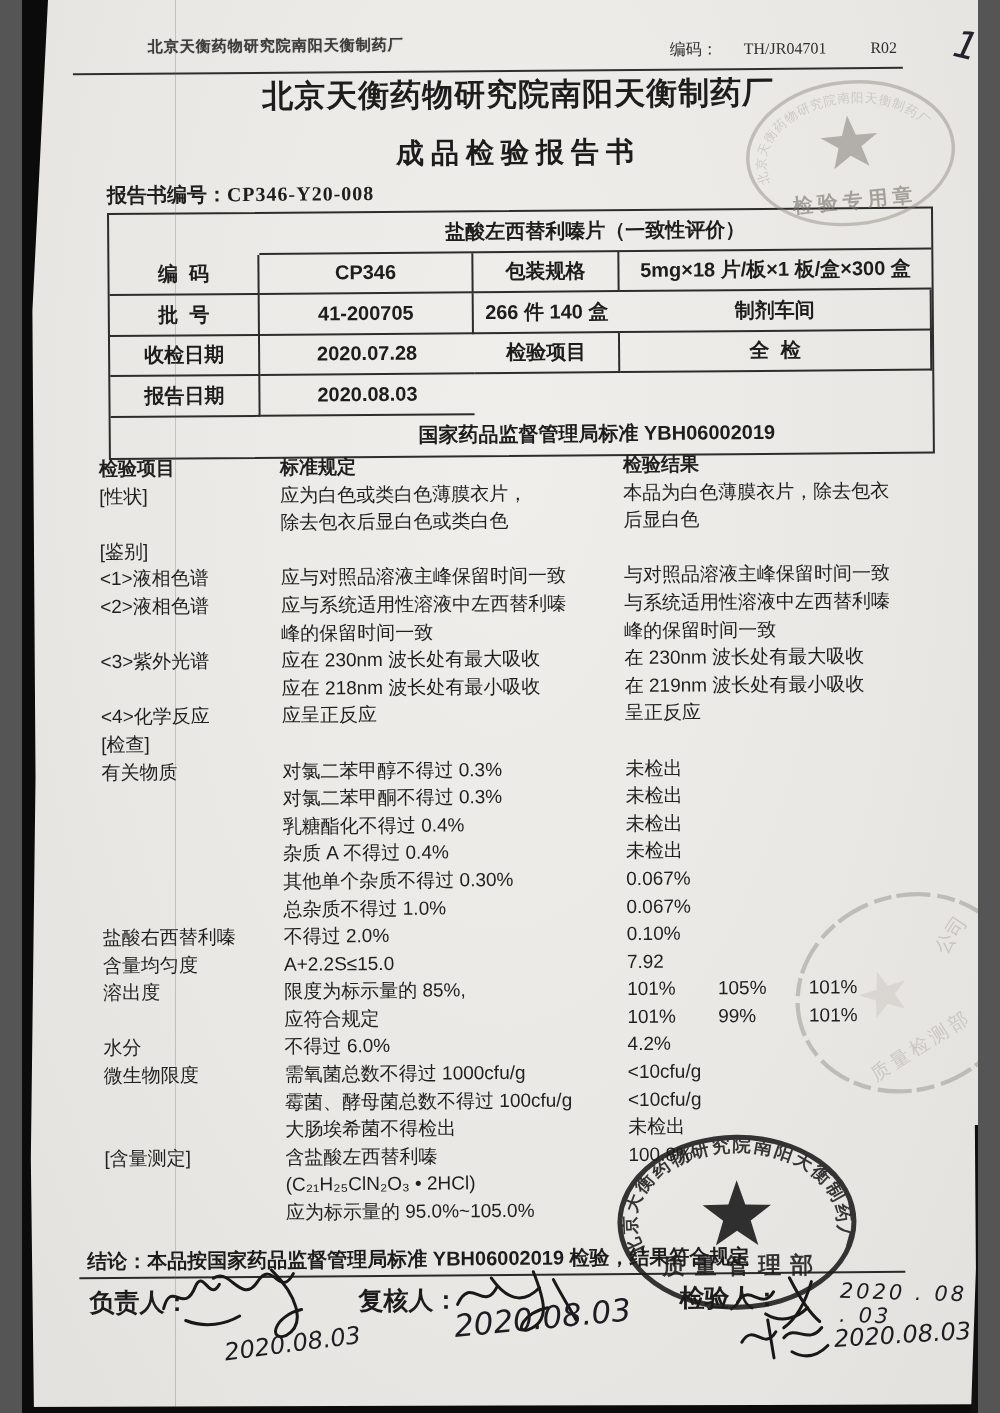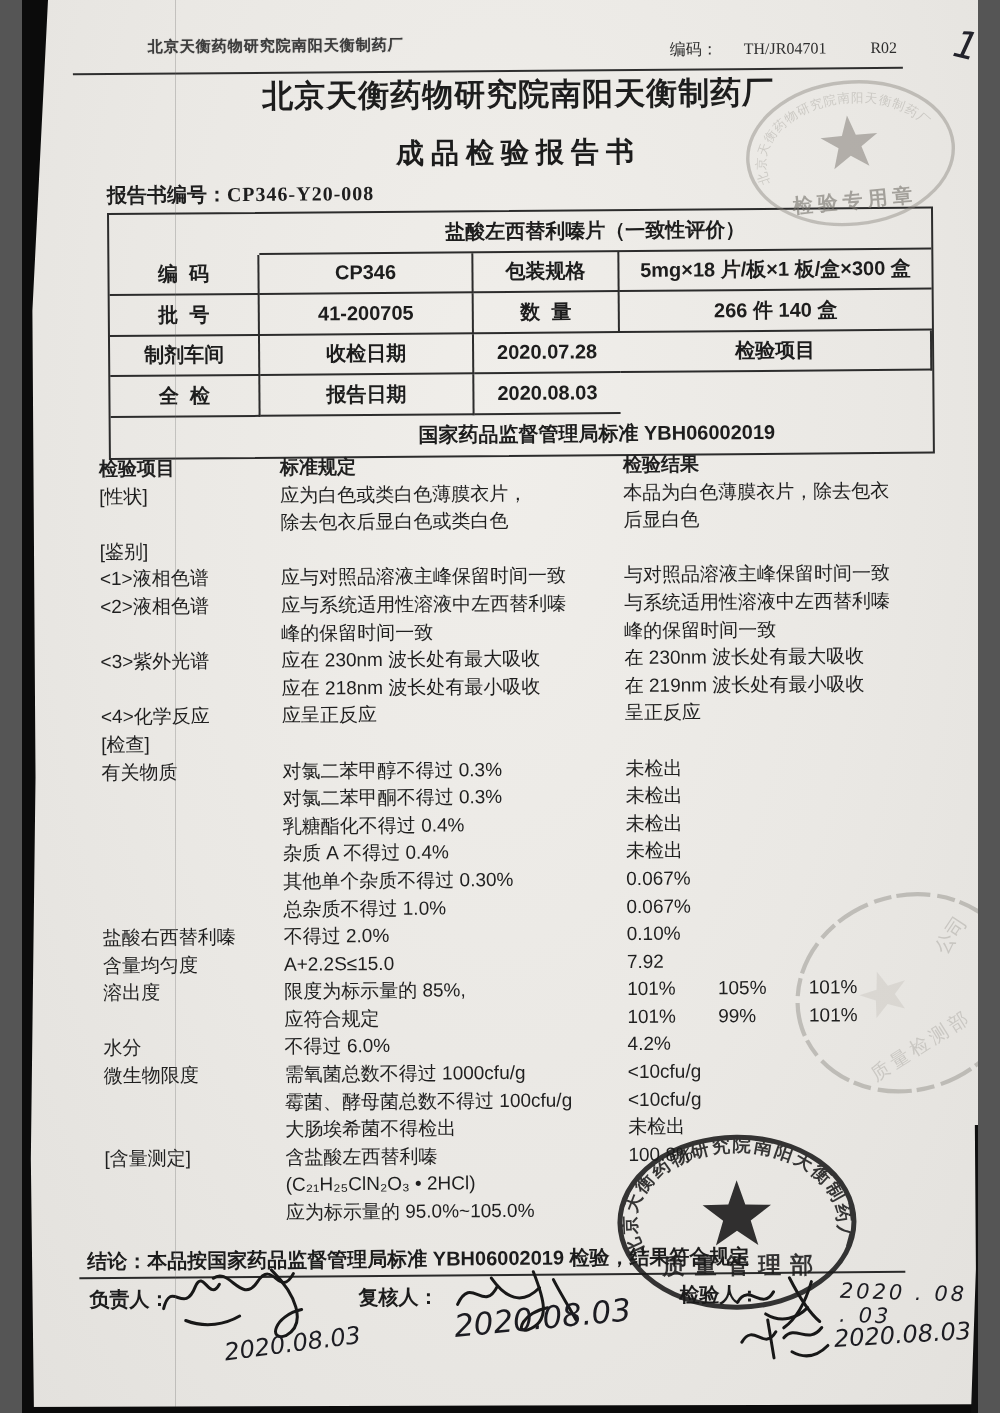--- a/index.html
+++ b/index.html
@@ -53,21 +53,21 @@
   .inspection{position:absolute;left:78px;top:452px;width:858px;
     font-family:"Liberation Sans",sans-serif;font-size:19px;font-weight:500;color:#1f1f1f;}
   .insp-row{display:grid;grid-template-columns:181px 343px 1fr;}
   .insp-row .cell{white-space:pre;}
   .insp-row .line{line-height:27.6px;height:27.6px;}
   .insp-head .line{font-weight:700;}
 
   .conclusion{position:absolute;left:60px;top:1245px;width:880px;font-size:20px;font-weight:600;
     font-family:"Liberation Sans",sans-serif;color:#1c1c1c;white-space:pre;}
   .conclusion-rule{position:absolute;left:52px;top:1274px;width:826px;height:2px;background:#2a2a2a;}
-  .sig-label{position:absolute;top:1283px;font-size:20px;font-weight:600;
+  .sig-label{position:absolute;top:1283px;font-size:25px;font-weight:600;
     font-family:"Liberation Sans",sans-serif;color:#1c1c1c;}
   .sig-resp{left:62px;} .sig-rev{left:331px;} .sig-insp{left:652px;}
 
   .hand{position:absolute;font-family:"DejaVu Sans",sans-serif;font-style:italic;color:#1c1c22;}
   .hd1{left:196px;top:1328px;font-size:24px;transform:rotate(-7deg);}
   .hd2{left:426px;top:1300px;font-size:31px;transform:rotate(-5deg);}
   .hd3{left:812px;top:1284px;font-size:21px;letter-spacing:3px;transform:rotate(2deg);}
   .hd4{left:806px;top:1324px;font-size:24px;transform:rotate(-3deg);}
 
   .stamp{position:absolute;pointer-events:none;}
@@ -89,21 +89,20 @@
     <div class="report-no"><span>报告书编号：</span><span class="val">CP346-Y20-008</span></div>
 
     <div class="info-table">
         <div class="c span3 last-col">盐酸左西替利嗪片（一致性评价）</div>
         <div class="c ">编  码</div>
         <div class="c ">CP346</div>
         <div class="c ">包装规格</div>
         <div class="c last-col">5mg×18 片/板×1 板/盒×300 盒</div>
         <div class="c ">批  号</div>
         <div class="c ">41-200705</div>
-        <div class="c ">数  量</div>
         <div class="c last-col">266 件 140 盒</div>
         <div class="c ">制剂车间</div>
         <div class="c ">收检日期</div>
         <div class="c last-col">2020.07.28</div>
         <div class="c ">检验项目</div>
         <div class="c ">全  检</div>
         <div class="c ">报告日期</div>
         <div class="c last-col">2020.08.03</div>
         <div class="c span3 last-col last-row">国家药品监督管理局标准 YBH06002019</div>
       </div>

